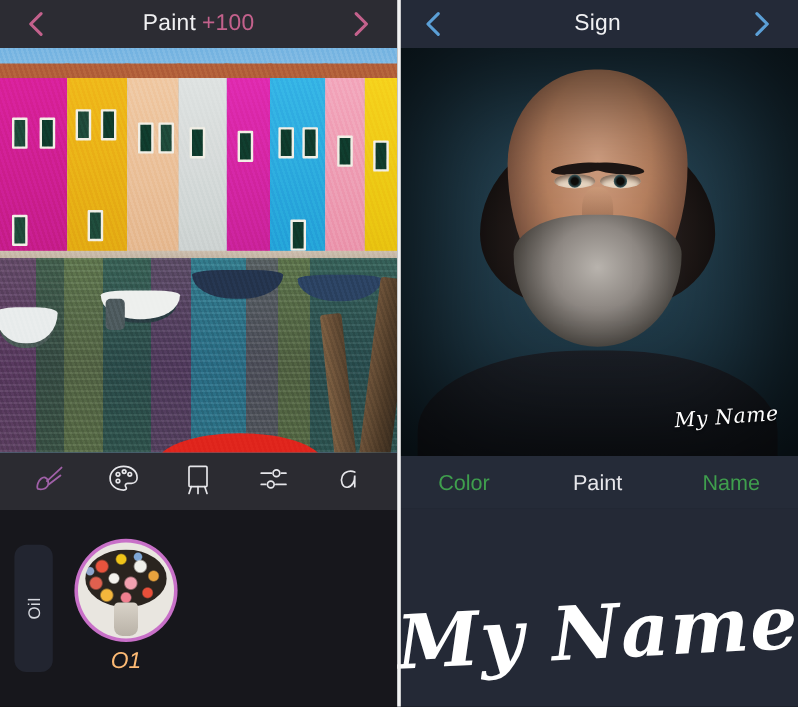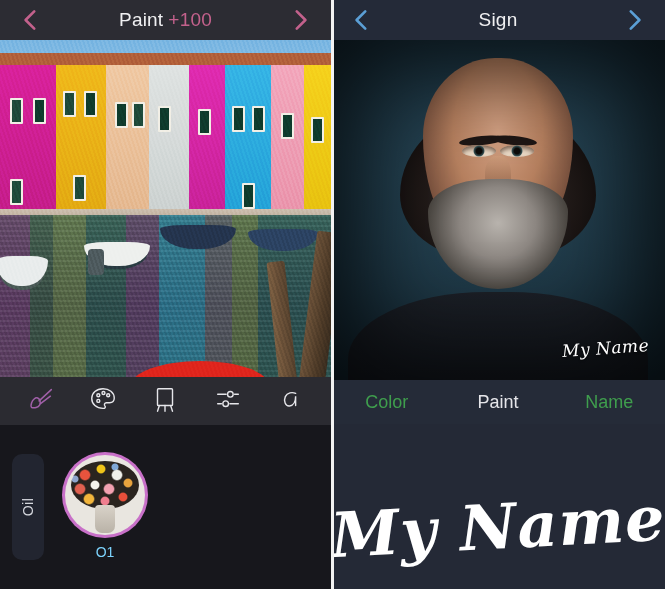--- a/index.html
+++ b/index.html
@@ -102,21 +102,21 @@
         radial-gradient(circle 5px at 57px 22px,#e8a33d 75%,transparent),
         radial-gradient(circle 6px at 9px 28px,#e0604f 75%,transparent),
         radial-gradient(circle 5px at 24px 24px,#f4f2ec 75%,transparent),
         radial-gradient(circle 6px at 38px 28px,#f2a1b0 75%,transparent),
         radial-gradient(circle 5px at 52px 36px,#e84f3a 75%,transparent),
         radial-gradient(circle 6px at 18px 38px,#f3b63c 75%,transparent),
         radial-gradient(circle 5px at 34px 40px,#ef7f8f 75%,transparent),
         radial-gradient(circle 4px at 44px 6px,#7fa7d6 75%,transparent),
         radial-gradient(circle 4px at 4px 18px,#8ea5cc 75%,transparent),
         #2a241f; }
-  .thumb-label { margin-top:9px; font-size:14px; color:#7dd3fc; }
+  .thumb-label { margin-top:9px; font-size:19px; color:#fdba74;font-style:italic; }
 
   
   .portrait { position:relative; width:334px; height:340px; overflow:hidden;
               background:radial-gradient(ellipse 120% 95% at 50% 40%, #2a4b5c 0%, #1b3340 45%, #11222c 75%, #0b1620 100%); }
   .vig { position:absolute; inset:0; box-shadow:inset 0 0 90px 30px rgba(0,0,0,.65); }
   .face { position:absolute; left:50%; top:34%; transform:translate(-50%,-50%); width:150px; height:196px;
           background:radial-gradient(ellipse at 50% 38%, #d3a183 0%, #b6805f 42%, #7d5440 72%, #4a3025 100%);
           border-radius:48% 48% 44% 44%/40% 40% 60% 60%; }
   .hair { position:absolute; left:50%; top:20%; transform:translateX(-50%); width:196px; height:150px;
           background:radial-gradient(ellipse at 50% 60%, #241d1b 45%, #15100f 75%, rgba(10,8,8,0) 100%);

